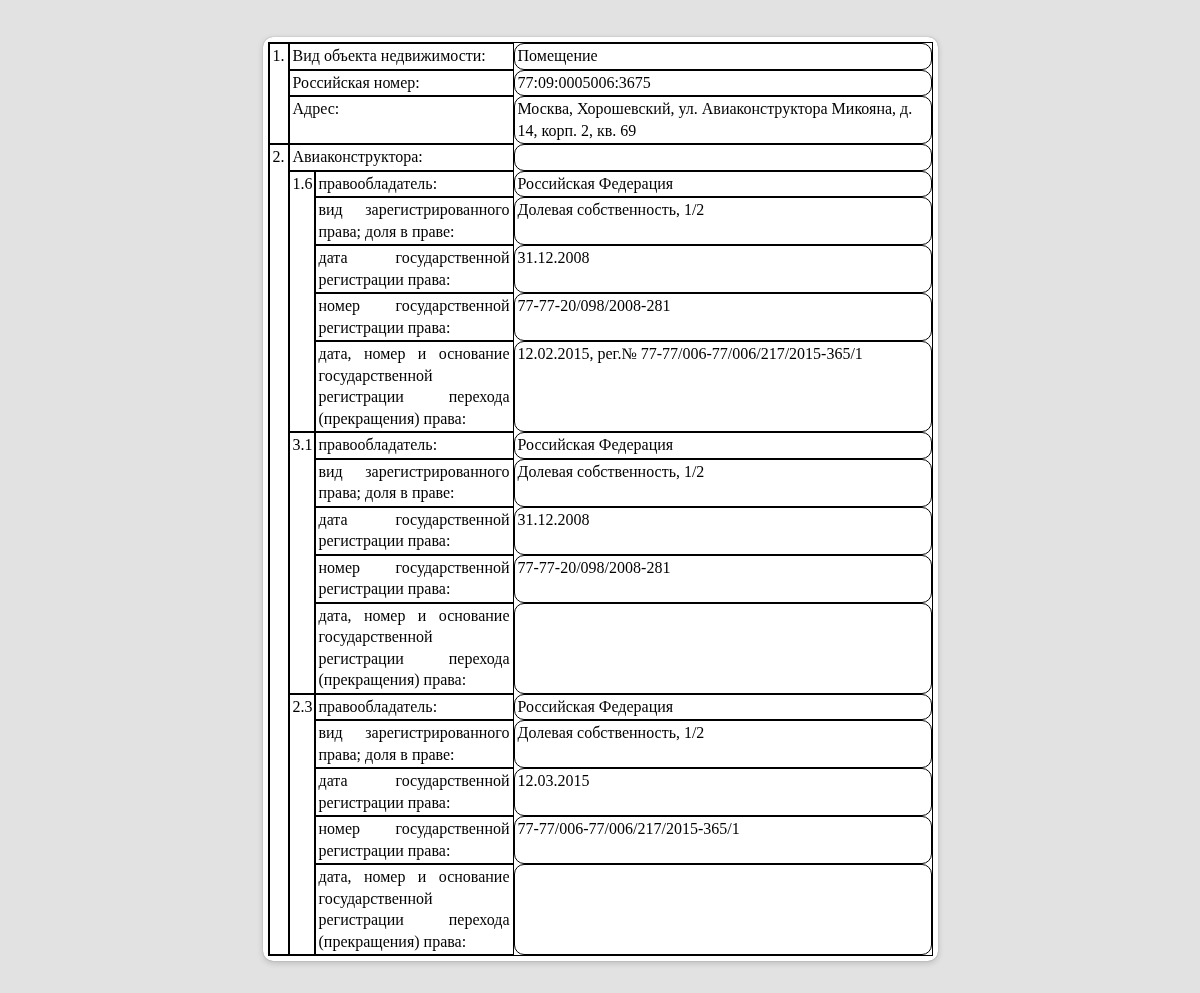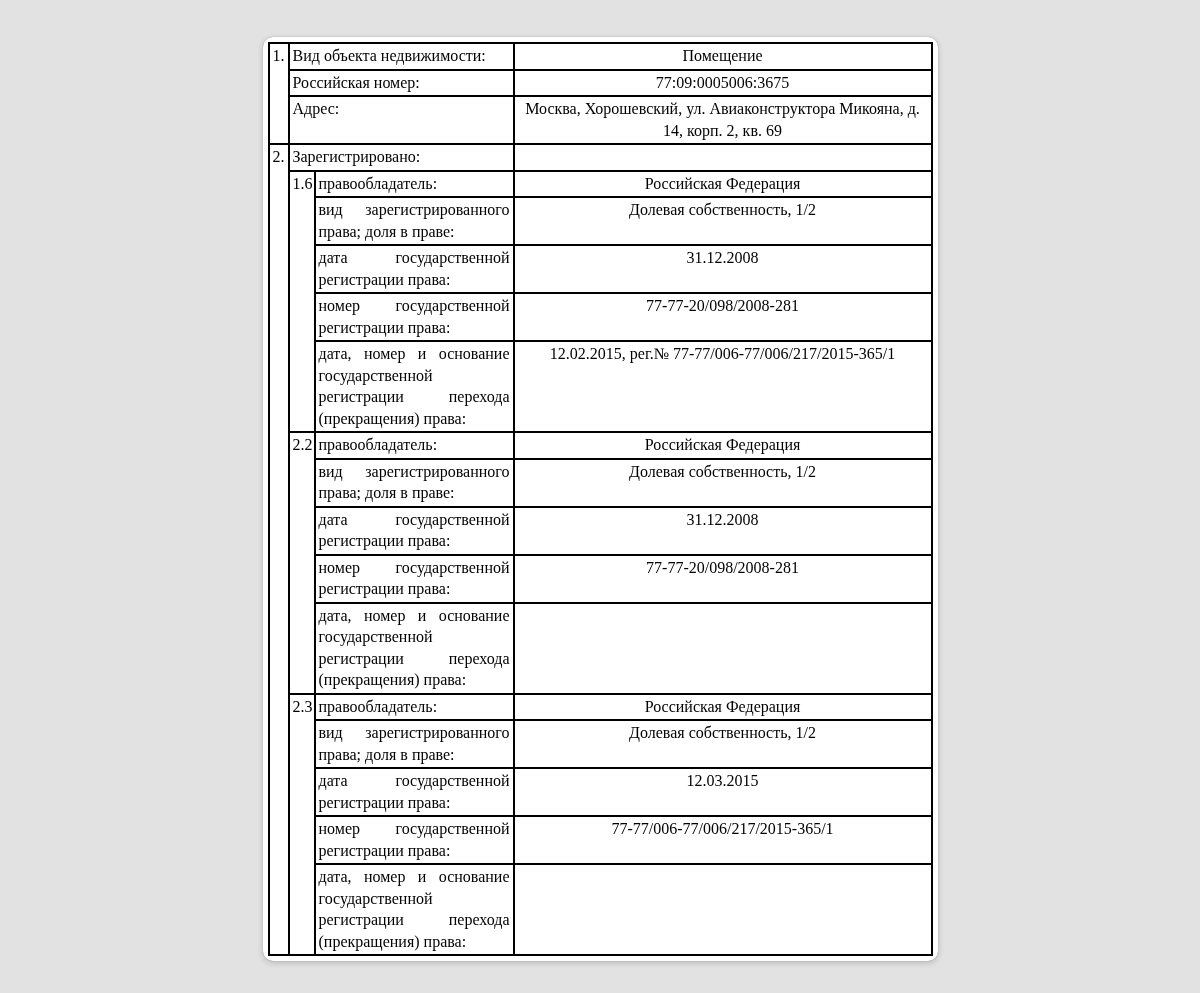--- a/index.html
+++ b/index.html
@@ -39,21 +39,21 @@
     border: 1px solid #000;
     vertical-align: top;
     padding: 1px 3px 2px 3px;
     overflow: hidden;
   }
   col.c1 { width: 20px; }
   col.c2 { width: 26px; }
   col.c3 { width: 199px; }
   td.num { text-align: left; }
   td.lbl { text-align: justify; }
-  td.val { text-align: center; }
+  td.val { text-align: left; border-radius: 10px; }
 </style>
 </head>
 <body>
 
 <div class="page">
   <div class="card">
     <table class="regtable">
       <colgroup>
         <col class="c1">
           <col class="c2">
@@ -71,21 +71,21 @@
         <td class="lbl" colspan="2">Российская номер:</td>
         <td class="val">77:09:0005006:3675</td>
       </tr>
       <tr>
         <td class="lbl" colspan="2">Адрес:</td>
         <td class="val">Москва, Хорошевский, ул. Авиаконструктора Микояна, д. 14, корп. 2, кв. 69</td>
       </tr>
 
       <tr>
         <td class="num" rowspan="16">2.</td>
-        <td class="lbl" colspan="2">Зарегистрировано:</td>
+        <td class="lbl" colspan="2">Авиаконструктора:</td>
         <td class="val"></td>
       </tr>
 
       <tr>
         <td class="num" rowspan="5">1.6</td>
         <td class="lbl">правообладатель:</td>
         <td class="val">Российская Федерация</td>
       </tr>
       <tr>
         <td class="lbl">вид зарегистрированного права; доля в праве:</td>
@@ -98,21 +98,21 @@
       <tr>
         <td class="lbl">номер государственной регистрации права:</td>
         <td class="val">77-77-20/098/2008-281</td>
       </tr>
       <tr>
         <td class="lbl">дата, номер и основание государственной регистрации перехода (прекращения) права:</td>
         <td class="val">12.02.2015, рег.№ 77-77/006-77/006/217/2015-365/1</td>
       </tr>
 
       <tr>
-        <td class="num" rowspan="5">2.2</td>
+        <td class="num" rowspan="5">3.1</td>
         <td class="lbl">правообладатель:</td>
         <td class="val">Российская Федерация</td>
       </tr>
       <tr>
         <td class="lbl">вид зарегистрированного права; доля в праве:</td>
         <td class="val">Долевая собственность, 1/2</td>
       </tr>
       <tr>
         <td class="lbl">дата государственной регистрации права:</td>
         <td class="val">31.12.2008</td>

